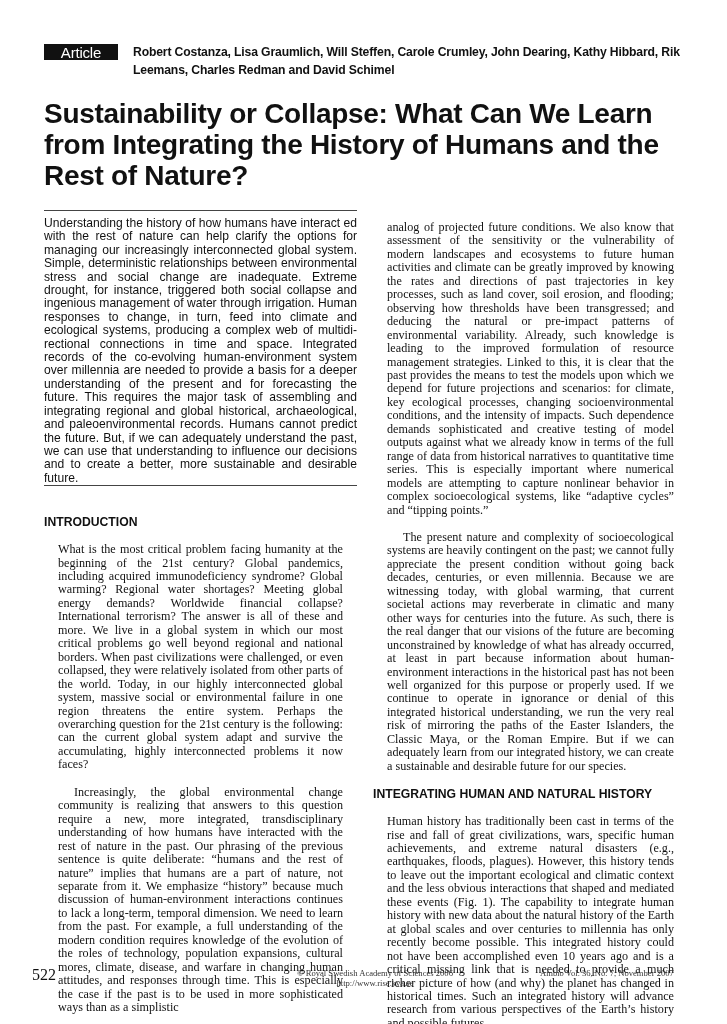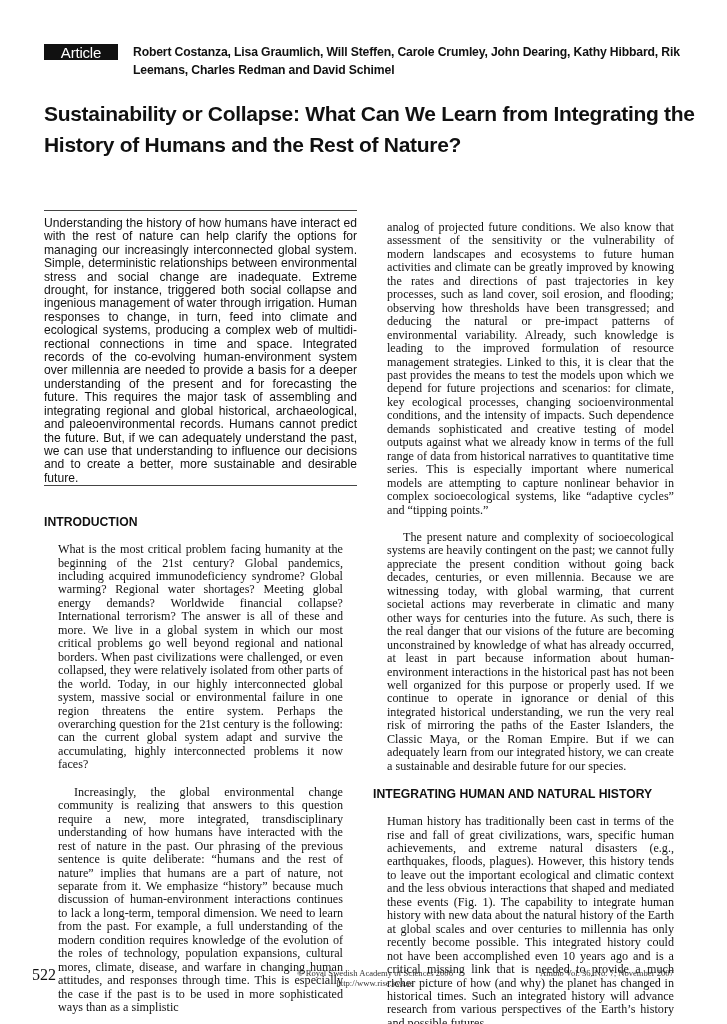--- a/index.html
+++ b/index.html
@@ -13,21 +13,21 @@
       font-size: 15px; line-height: 18px; text-align: center; letter-spacing: -0.2px;
     }
     .authors {
       position: absolute; left: 133px; top: 43px; width: 560px;
       font-family: "Liberation Sans", sans-serif; font-weight: bold;
       font-size: 12.2px; line-height: 18px; letter-spacing: -0.15px;
     }
     .title {
       position: absolute; left: 44px; top: 98px; width: 660px; margin: 0;
       font-family: "Liberation Sans", sans-serif; font-weight: bold;
-      font-size: 21px; line-height: 31px; letter-spacing: -0.3px;
+      font-size: 28px; line-height: 31px; letter-spacing: -0.3px;
     }
     .col-left { position: absolute; left: 44px; top: 210px; width: 313px; }
     .col-right { position: absolute; left: 373px; top: 207px; width: 315px; }
     .rule { border: 0; border-top: 1.3px solid #444; margin: 0; }
     .abstract {
       font-family: "Liberation Sans", sans-serif; font-size: 12.1px;
       line-height: 13.4px; text-align: justify; margin: 6px 0 0 0; hyphens: manual;
     }
     .section-head {
       font-family: "Liberation Sans", sans-serif; font-weight: bold;

